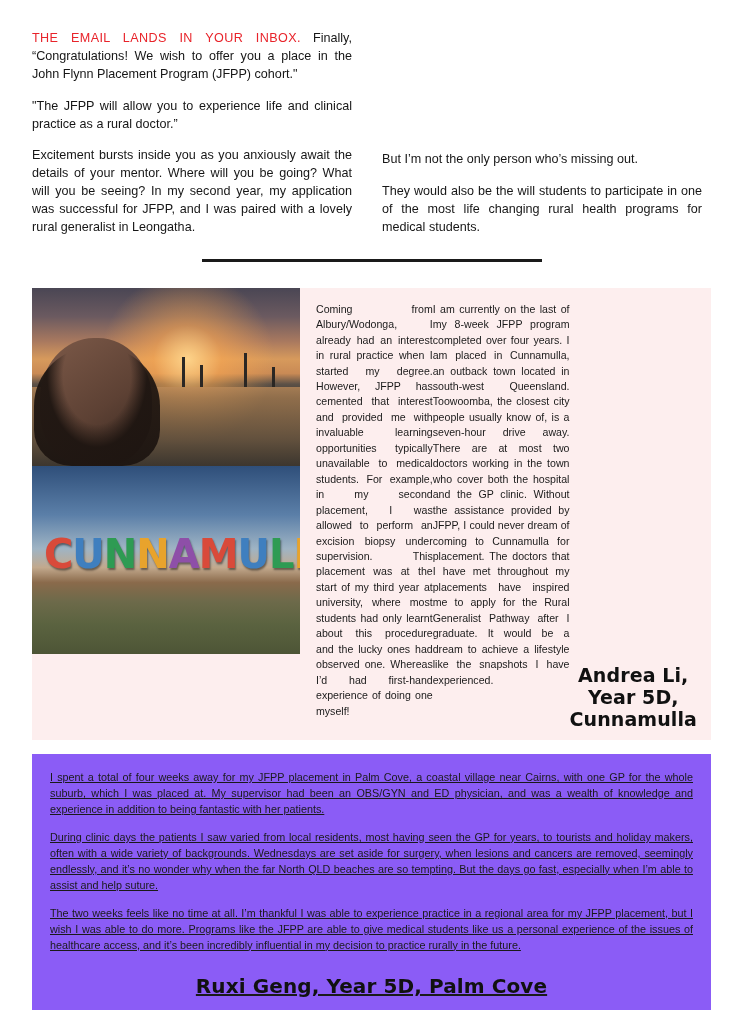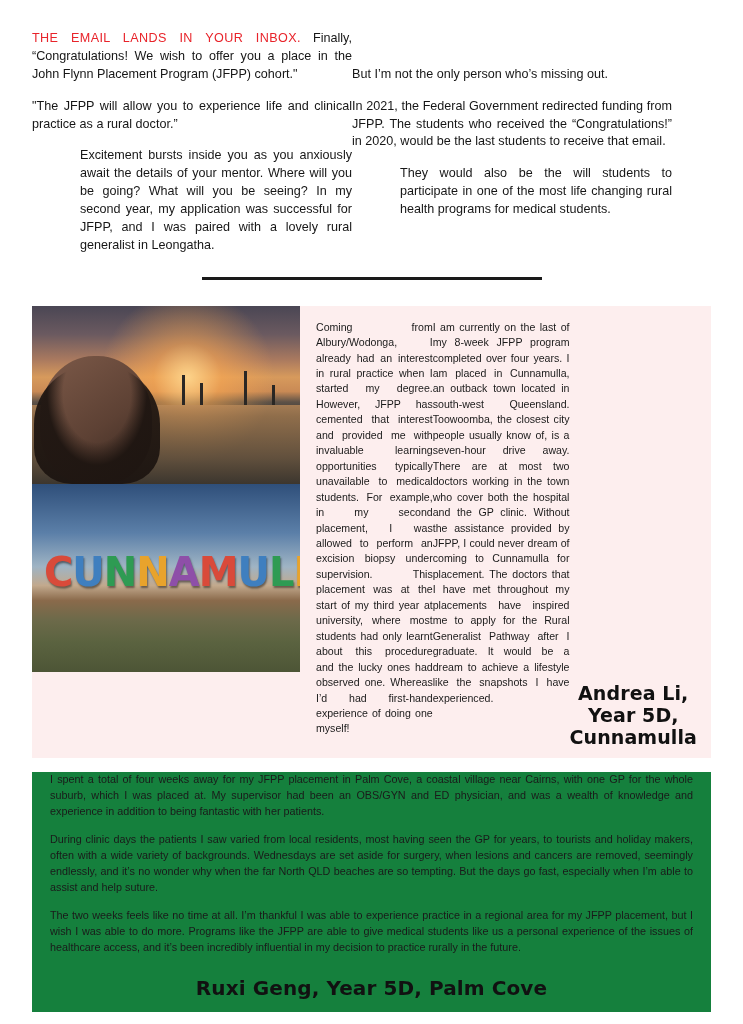--- a/index.html
+++ b/index.html
@@ -19,34 +19,35 @@
     position: relative;
     width: 743px;
     height: 1024px;
     box-sizing: border-box;
     padding: 30px 32px 0 32px;
   }
 
   
   .intro {
     display: flex;
-    align-items: center;
+    gap: 30px;
+    align-items: flex-end;
   }
   .intro-col {
     width: 320px;
     flex: 0 0 320px;
   }
   .intro p {
     margin: 0 0 14px 0;
     font-size: 12.6px;
     line-height: 1.42;
     text-align: justify;
     color: #161616;
   }
-  .intro p:last-child { margin-bottom: 0; margin-left: 48px; }
+  .intro p:last-child { margin-bottom: 0; }
   .lead-red {
     color: #e8232a;
     letter-spacing: 0.4px;
   }
   .red-line {
     color: #e8232a;
   }
 
   
   .divider-wrap {
@@ -181,22 +182,23 @@
     font-weight: bold;
     font-size: 19px;
     color: #111;
     padding-top: 8px;
     letter-spacing: 0.1px;
   }
 
   
   .story-two {
     margin-top: 14px;
-    background: #15803d;
-    padding: 0 18px 12px 18px;
+    background: #8b5cf6;
+    padding: 16px 18px 12px 18px;
+    text-decoration: underline;
   }
   .story-two p {
     margin: 0 0 12px 0;
     font-size: 10.8px;
     line-height: 1.48;
     text-align: justify;
     color: #1a1a1a;
   }
   .story-two .byline {
     font-size: 20px;
@@ -212,21 +214,20 @@
     <div class="intro-col">
       <p>
         <span class="lead-red">THE EMAIL LANDS IN YOUR INBOX.</span><span> Finally, “Congratulations! We wish to offer you a place in the John Flynn Placement Program (JFPP) cohort."</span>
       </p>
       <p>"The JFPP will allow you to experience life and clinical practice as a rural doctor.”</p>
       <p>Excitement bursts inside you as you anxiously await the details of your mentor. Where will you be going? What will you be seeing? In my second year, my application was successful for JFPP, and I was paired with a lovely rural generalist in Leongatha.</p>
     </div>
 
     <div class="intro-col">
       <p class="red-line">But I’m not the only person who’s missing out.</p>
-      <p>In 2021, the Federal Government redirected funding from JFPP. The students who received the “Congratulations!” in 2020, would be the last students to receive that email.</p>
       <p>They would also be the will students to participate in one of the most life changing rural health programs for medical students.</p>
     </div>
 
   </div>
 
   <div class="divider-wrap">
     <div class="divider"></div>
   </div>
 
   <div class="story-one">

